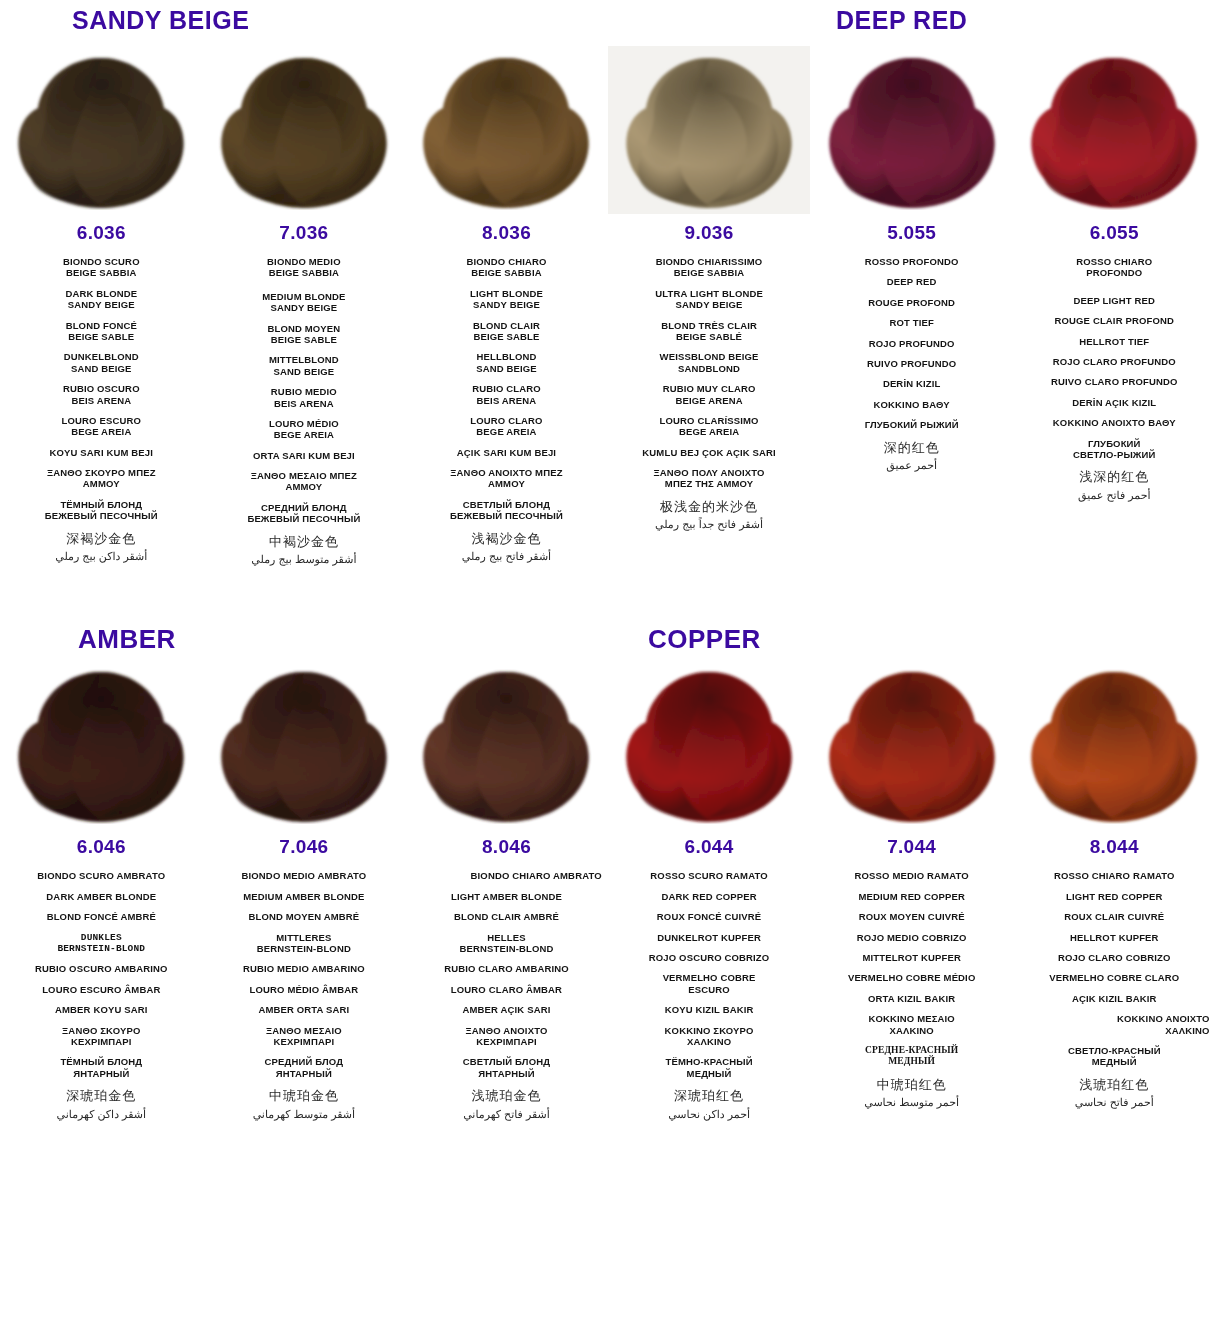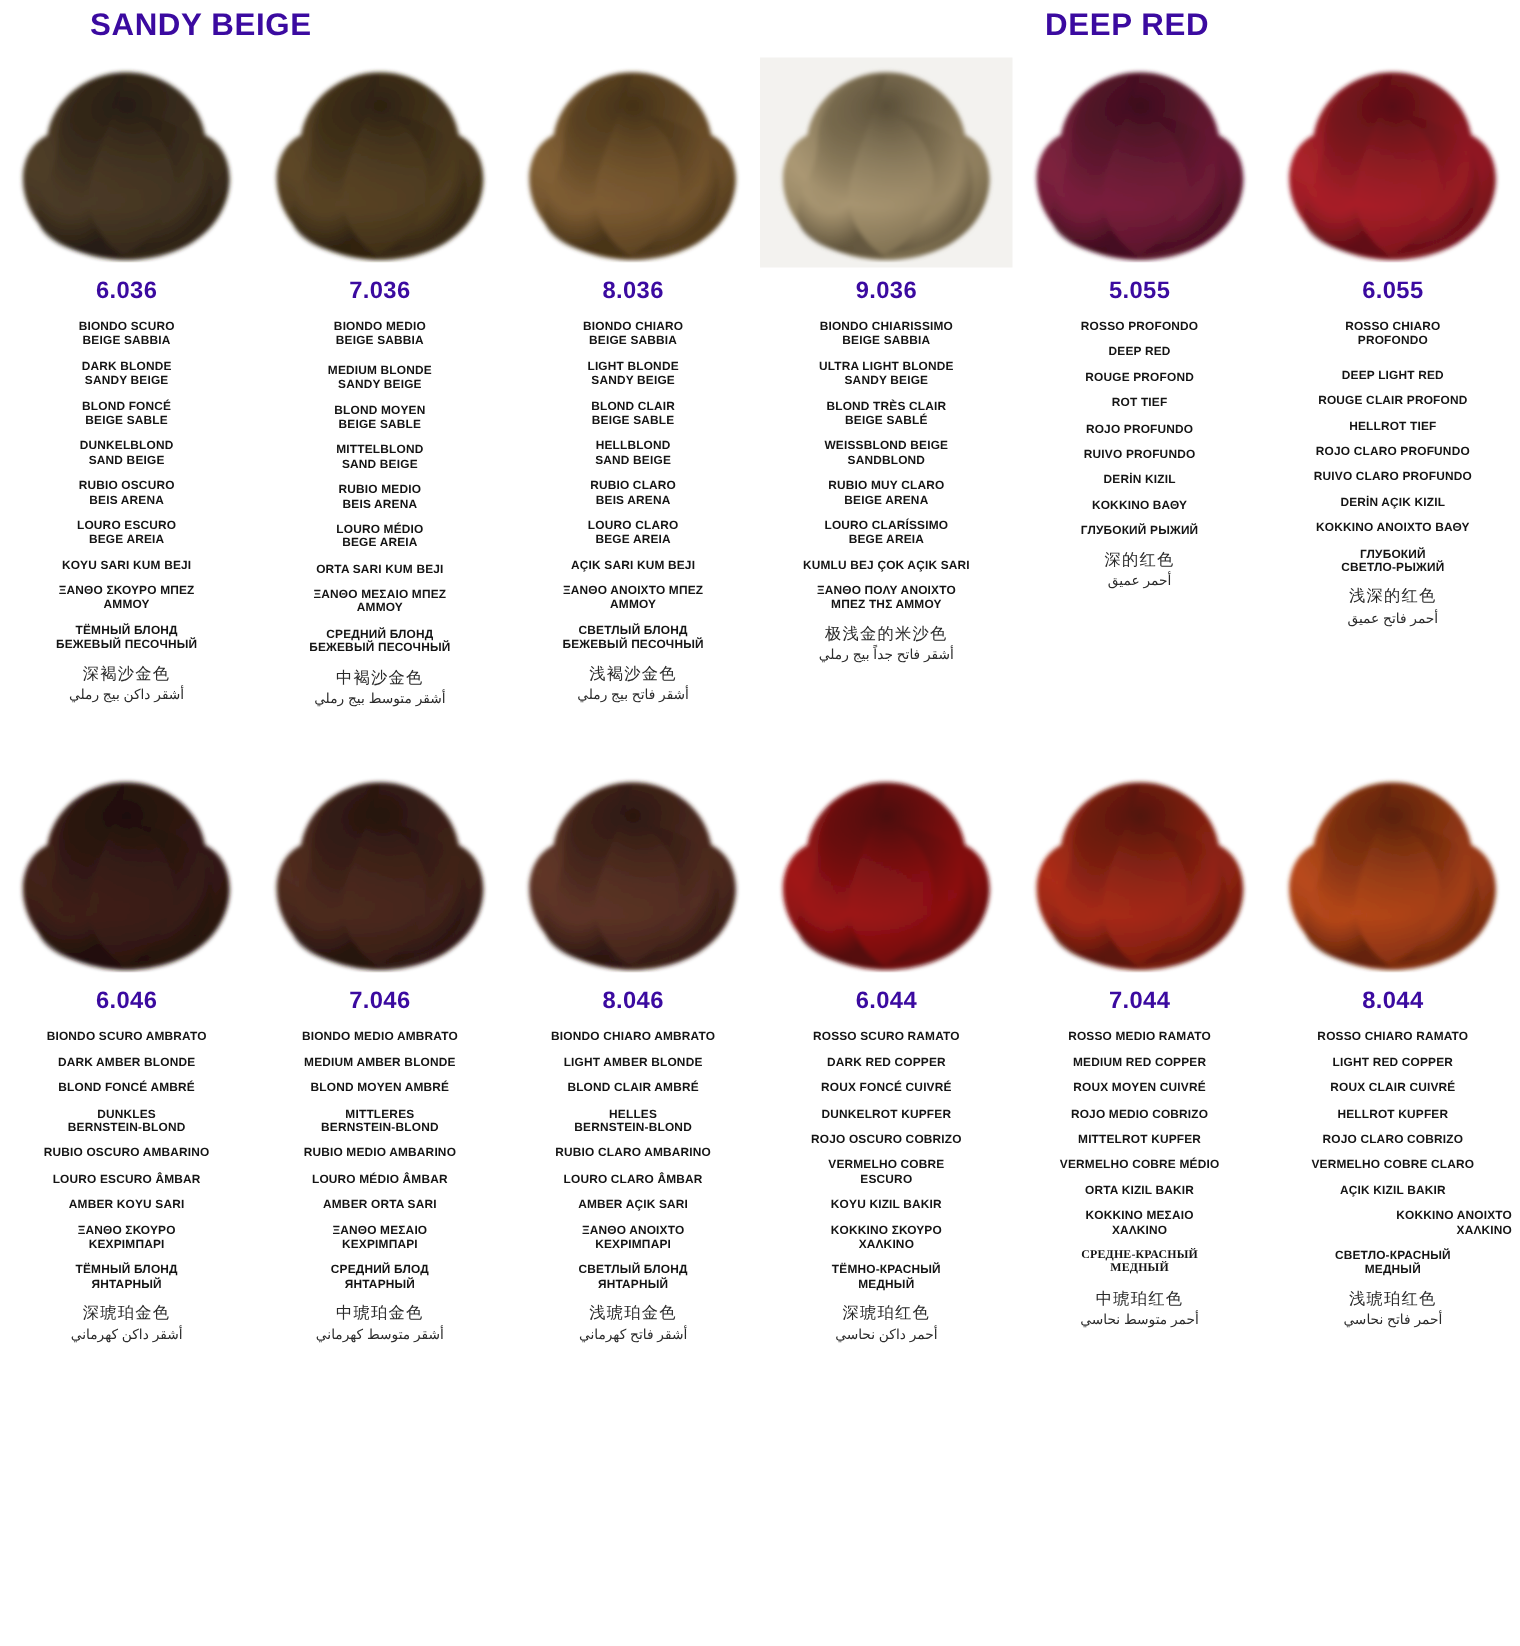--- a/index.html
+++ b/index.html
@@ -489,20 +489,24 @@
             <div class="name" style="white-space: pre-line;">KOKKINO ANOIXTO ΒΑΘΥ</div>
             <div class="name" style="white-space: pre-line;">ГЛУБОКИЙ
 СВЕТЛО-РЫЖИЙ</div>
             <div class="name cjk">浅深的红色</div>
             <div class="name arab">أحمر فاتح عميق</div>
           </div>
         </div>
       </div>
       <div class="spacer-band"></div>
       <div class="section">
+        <div class="section-headers">
+          <div class="section-title t-amber">AMBER</div>
+          <div class="section-title t-copper">COPPER</div>
+        </div>
         <div class="swatch-row">
           <div class="swatch-cell">
             <div class="hair">
 <svg viewBox="0 0 182 158" xmlns="http://www.w3.org/2000/svg" aria-hidden="true">
   <defs>
     <radialGradient id="g6a" cx="42%" cy="30%" r="78%">
       <stop offset="0%" stop-color="#5a3125"></stop>
       <stop offset="52%" stop-color="#3e2018"></stop>
       <stop offset="100%" stop-color="#24100b"></stop>
     </radialGradient>
@@ -749,21 +753,21 @@
 </svg>
             </div>
           </div>
         </div>
         <div class="text-row">
           <div class="text-cell">
             <div class="code">6.046</div>
             <div class="name" style="white-space: pre-line;">BIONDO SCURO AMBRATO</div>
             <div class="name" style="white-space: pre-line;">DARK AMBER BLONDE</div>
             <div class="name" style="white-space: pre-line;">BLOND FONCÉ AMBRÉ</div>
-            <div class="name" style="white-space: pre-line;">DUNKLES
+            <div class="name" style="white-space: pre-line; font-family: Liberation Mono, monospace;">DUNKLES
 BERNSTEIN-BLOND</div>
             <div class="name" style="white-space: pre-line;">RUBIO OSCURO AMBARINO</div>
             <div class="name" style="white-space: pre-line;">LOURO ESCURO ÂMBAR</div>
             <div class="name" style="white-space: pre-line;">AMBER KOYU SARI</div>
             <div class="name" style="white-space: pre-line;">ΞΑΝΘΟ ΣΚΟΥΡΟ
 ΚΕΧΡΙΜΠΑΡΙ</div>
             <div class="name" style="white-space: pre-line;">ТЁМНЫЙ БЛОНД
 ЯНТАРНЫЙ</div>
             <div class="name cjk">深琥珀金色</div>
             <div class="name arab">أشقر داكن كهرماني</div>
@@ -780,21 +784,21 @@
             <div class="name" style="white-space: pre-line;">AMBER ORTA SARI</div>
             <div class="name" style="white-space: pre-line;">ΞΑΝΘΟ ΜΕΣΑΙΟ
 ΚΕΧΡΙΜΠΑΡΙ</div>
             <div class="name" style="white-space: pre-line;">СРЕДНИЙ БЛОД
 ЯНТАРНЫЙ</div>
             <div class="name cjk">中琥珀金色</div>
             <div class="name arab">أشقر متوسط كهرماني</div>
           </div>
           <div class="text-cell">
             <div class="code">8.046</div>
-            <div class="name" style="white-space: pre-line;">BIONDO CHIARO AMBRATO</div>
+            <div class="name" style="white-space: pre-line; text-align: right;">BIONDO CHIARO AMBRATO</div>
             <div class="name" style="white-space: pre-line;">LIGHT AMBER BLONDE</div>
             <div class="name" style="white-space: pre-line;">BLOND CLAIR AMBRÉ</div>
             <div class="name" style="white-space: pre-line;">HELLES
 BERNSTEIN-BLOND</div>
             <div class="name" style="white-space: pre-line;">RUBIO CLARO AMBARINO</div>
             <div class="name" style="white-space: pre-line;">LOURO CLARO ÂMBAR</div>
             <div class="name" style="white-space: pre-line;">AMBER AÇIK SARI</div>
             <div class="name" style="white-space: pre-line;">ΞΑΝΘΟ ΑΝΟΙΧΤΟ
 ΚΕΧΡΙΜΠΑΡΙ</div>
             <div class="name" style="white-space: pre-line;">СВЕТЛЫЙ БЛОНД

